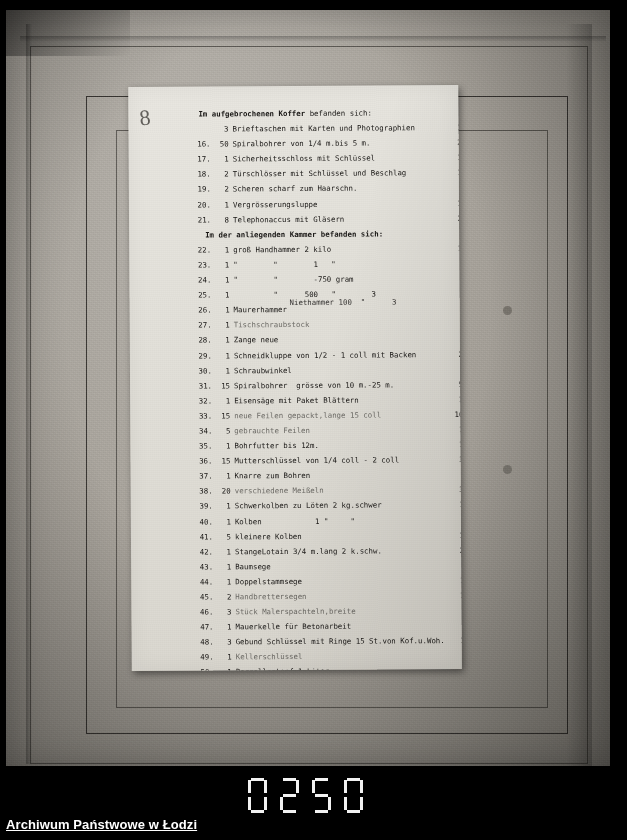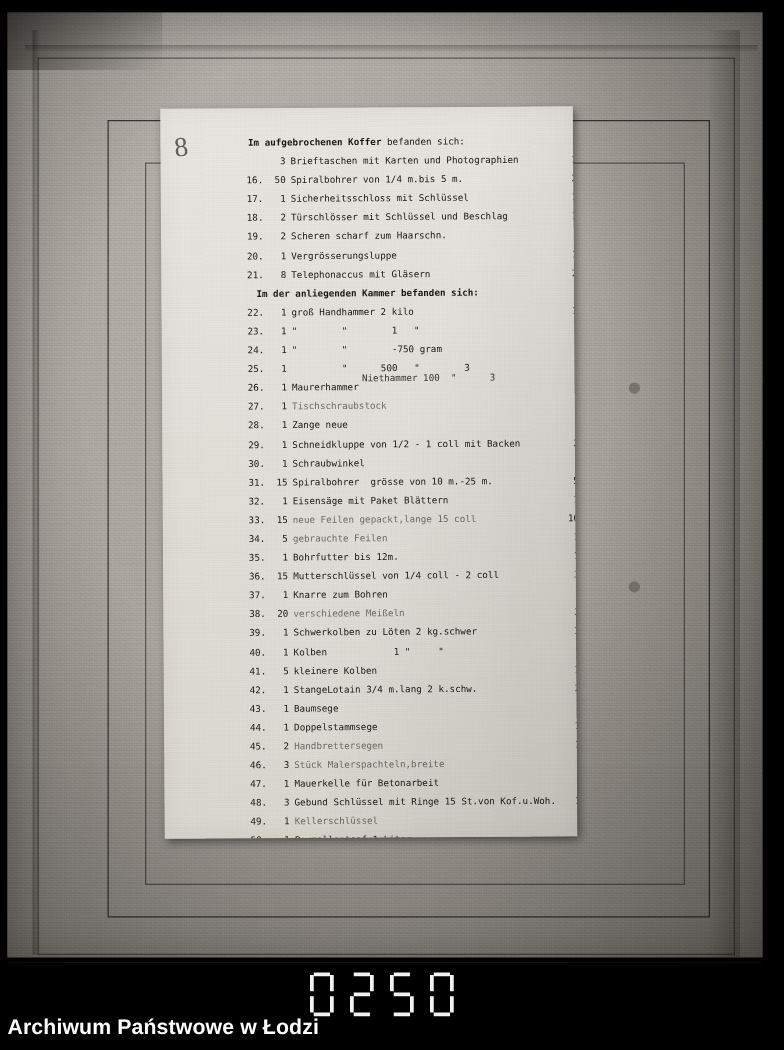--- a/index.html
+++ b/index.html
@@ -214,23 +214,24 @@
   .seg.b { left: 16px; top: 2px; }
   .seg.e { left: 0;  top: 19px; }
   .seg.c { left: 16px; top: 19px; }
 
   .credit {
     position: absolute;
     left: 6px;
     bottom: 8px;
     color: #ffffff;
     font-family: "Liberation Sans", sans-serif;
-    font-size: 17px;
+    font-size: 13px;
     font-weight: bold;
     letter-spacing: 0.1px;
+    text-decoration: underline;
   }
 
   
   .plate-corner {
     position: absolute;
     left: 0; top: 0;
     width: 130px; height: 56px;
     background: linear-gradient(135deg, rgba(0,0,0,0.55), rgba(0,0,0,0));
     pointer-events: none;
   }

